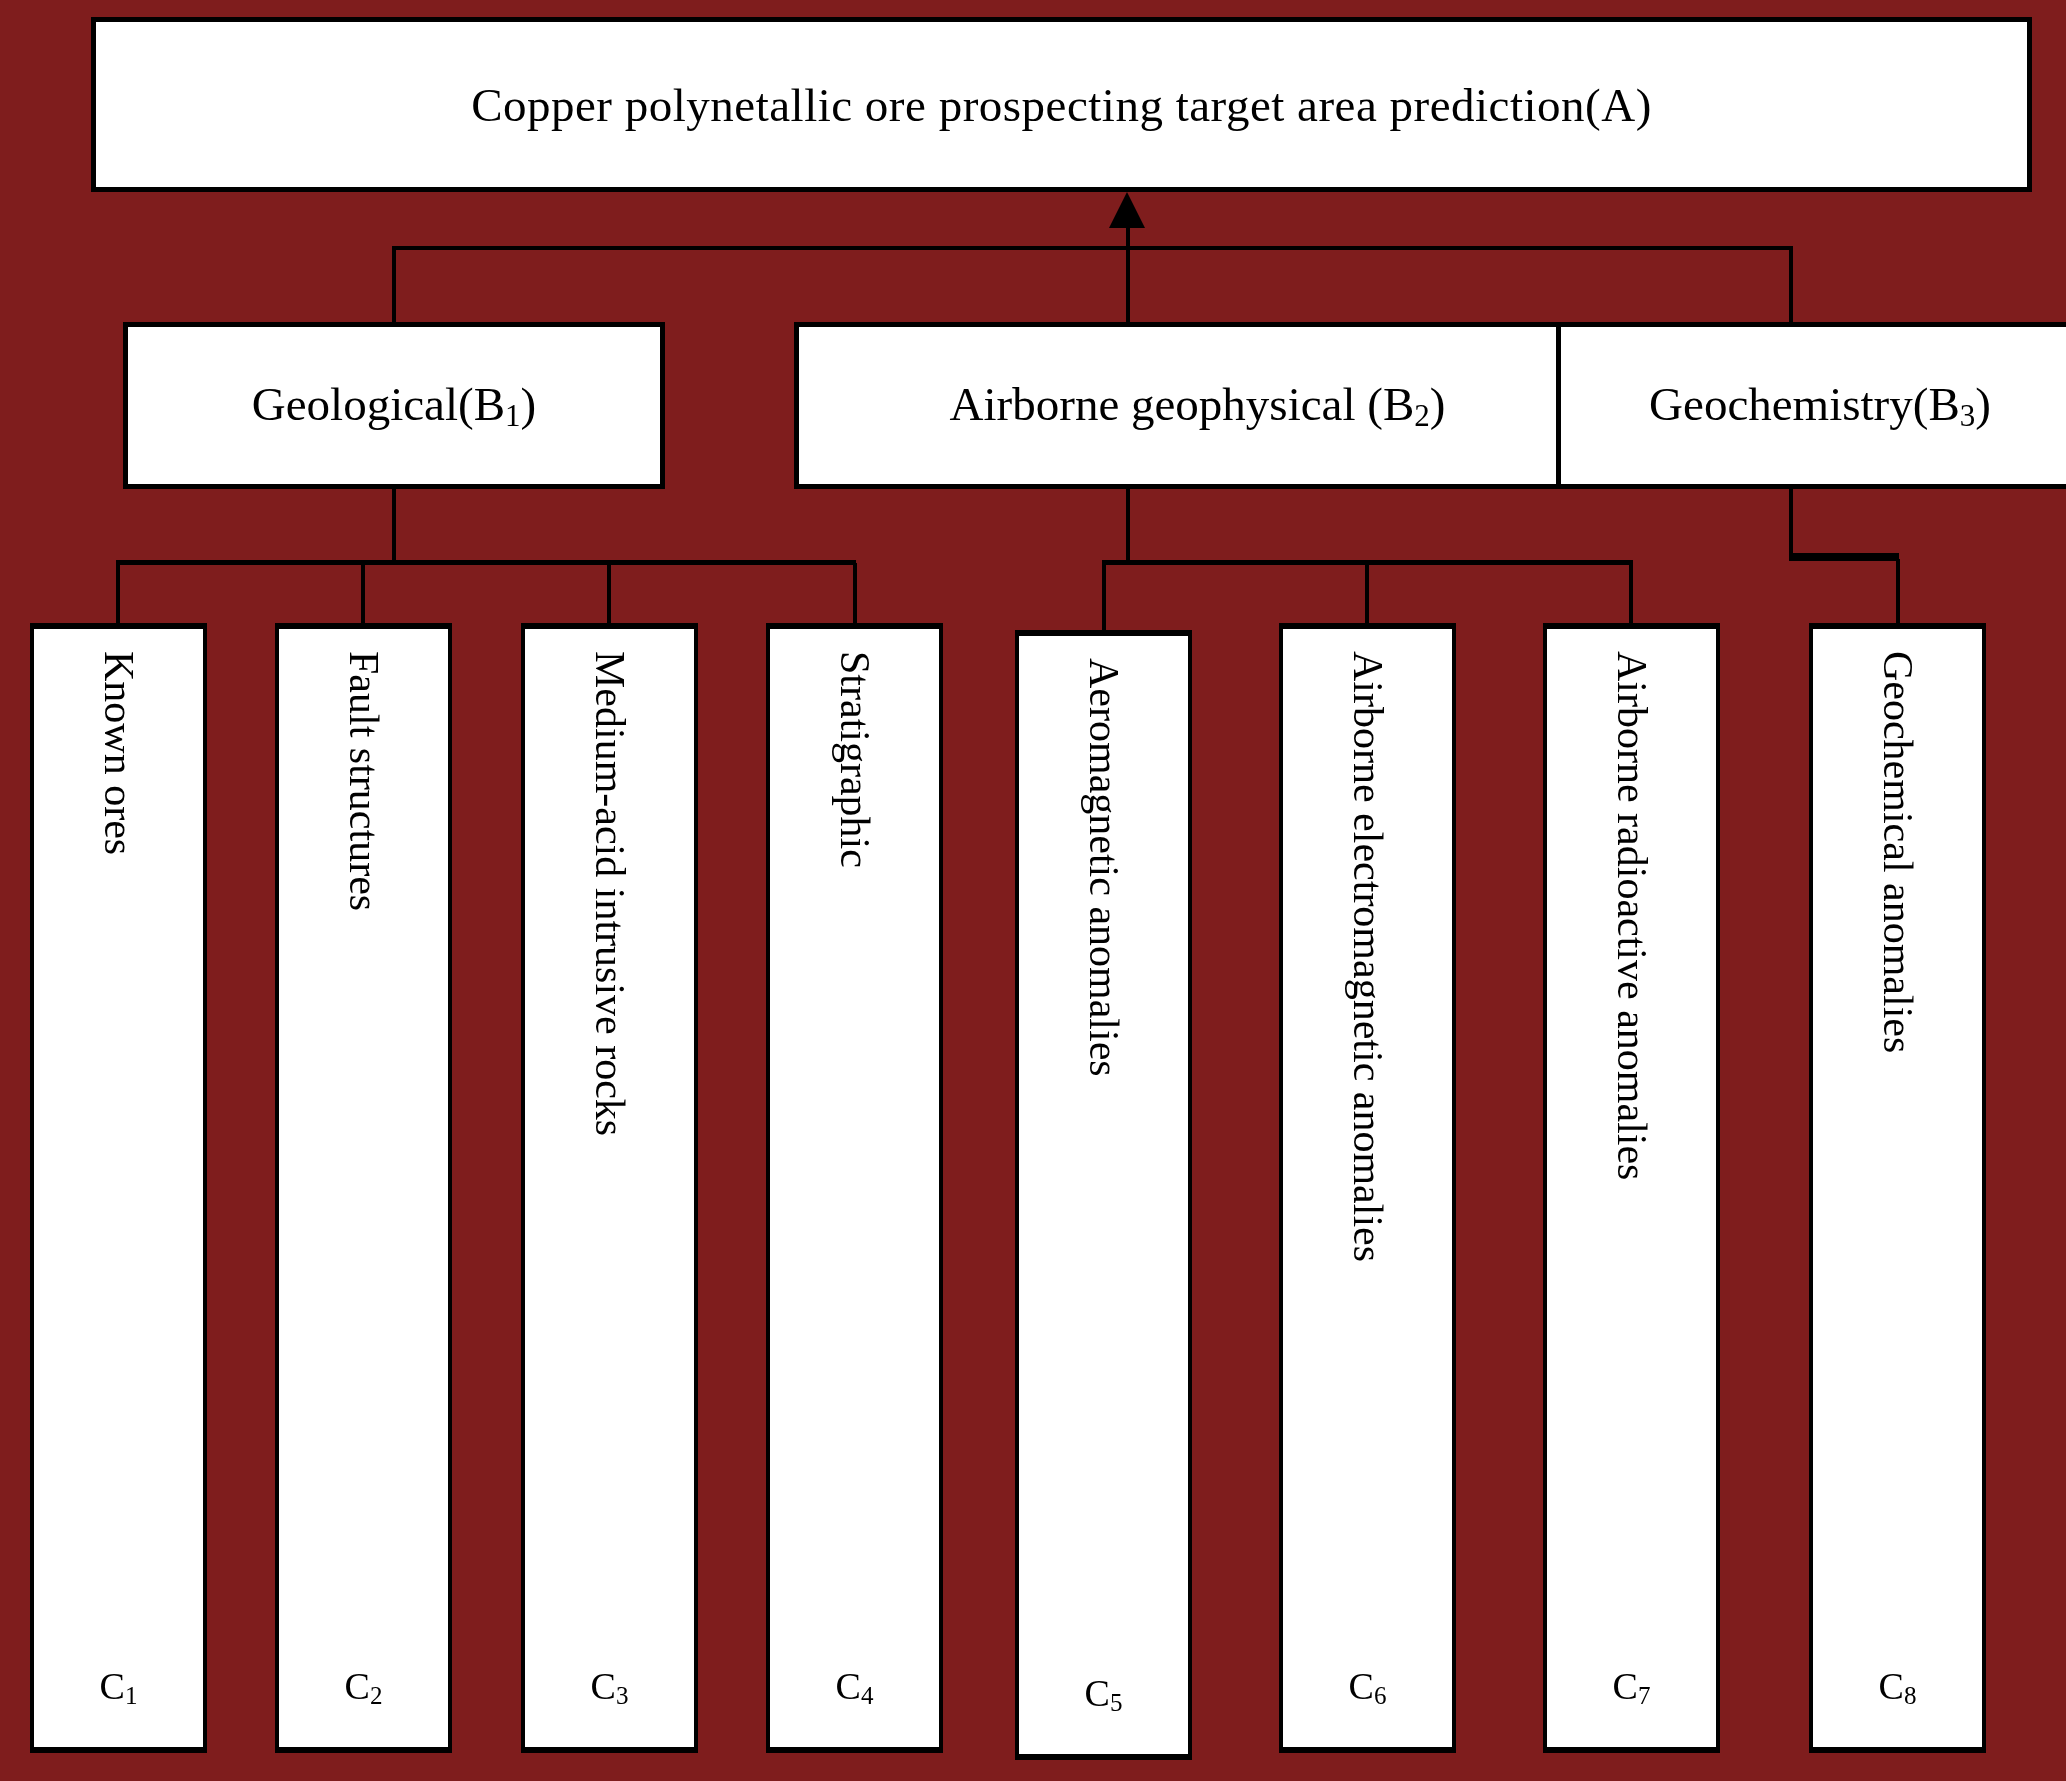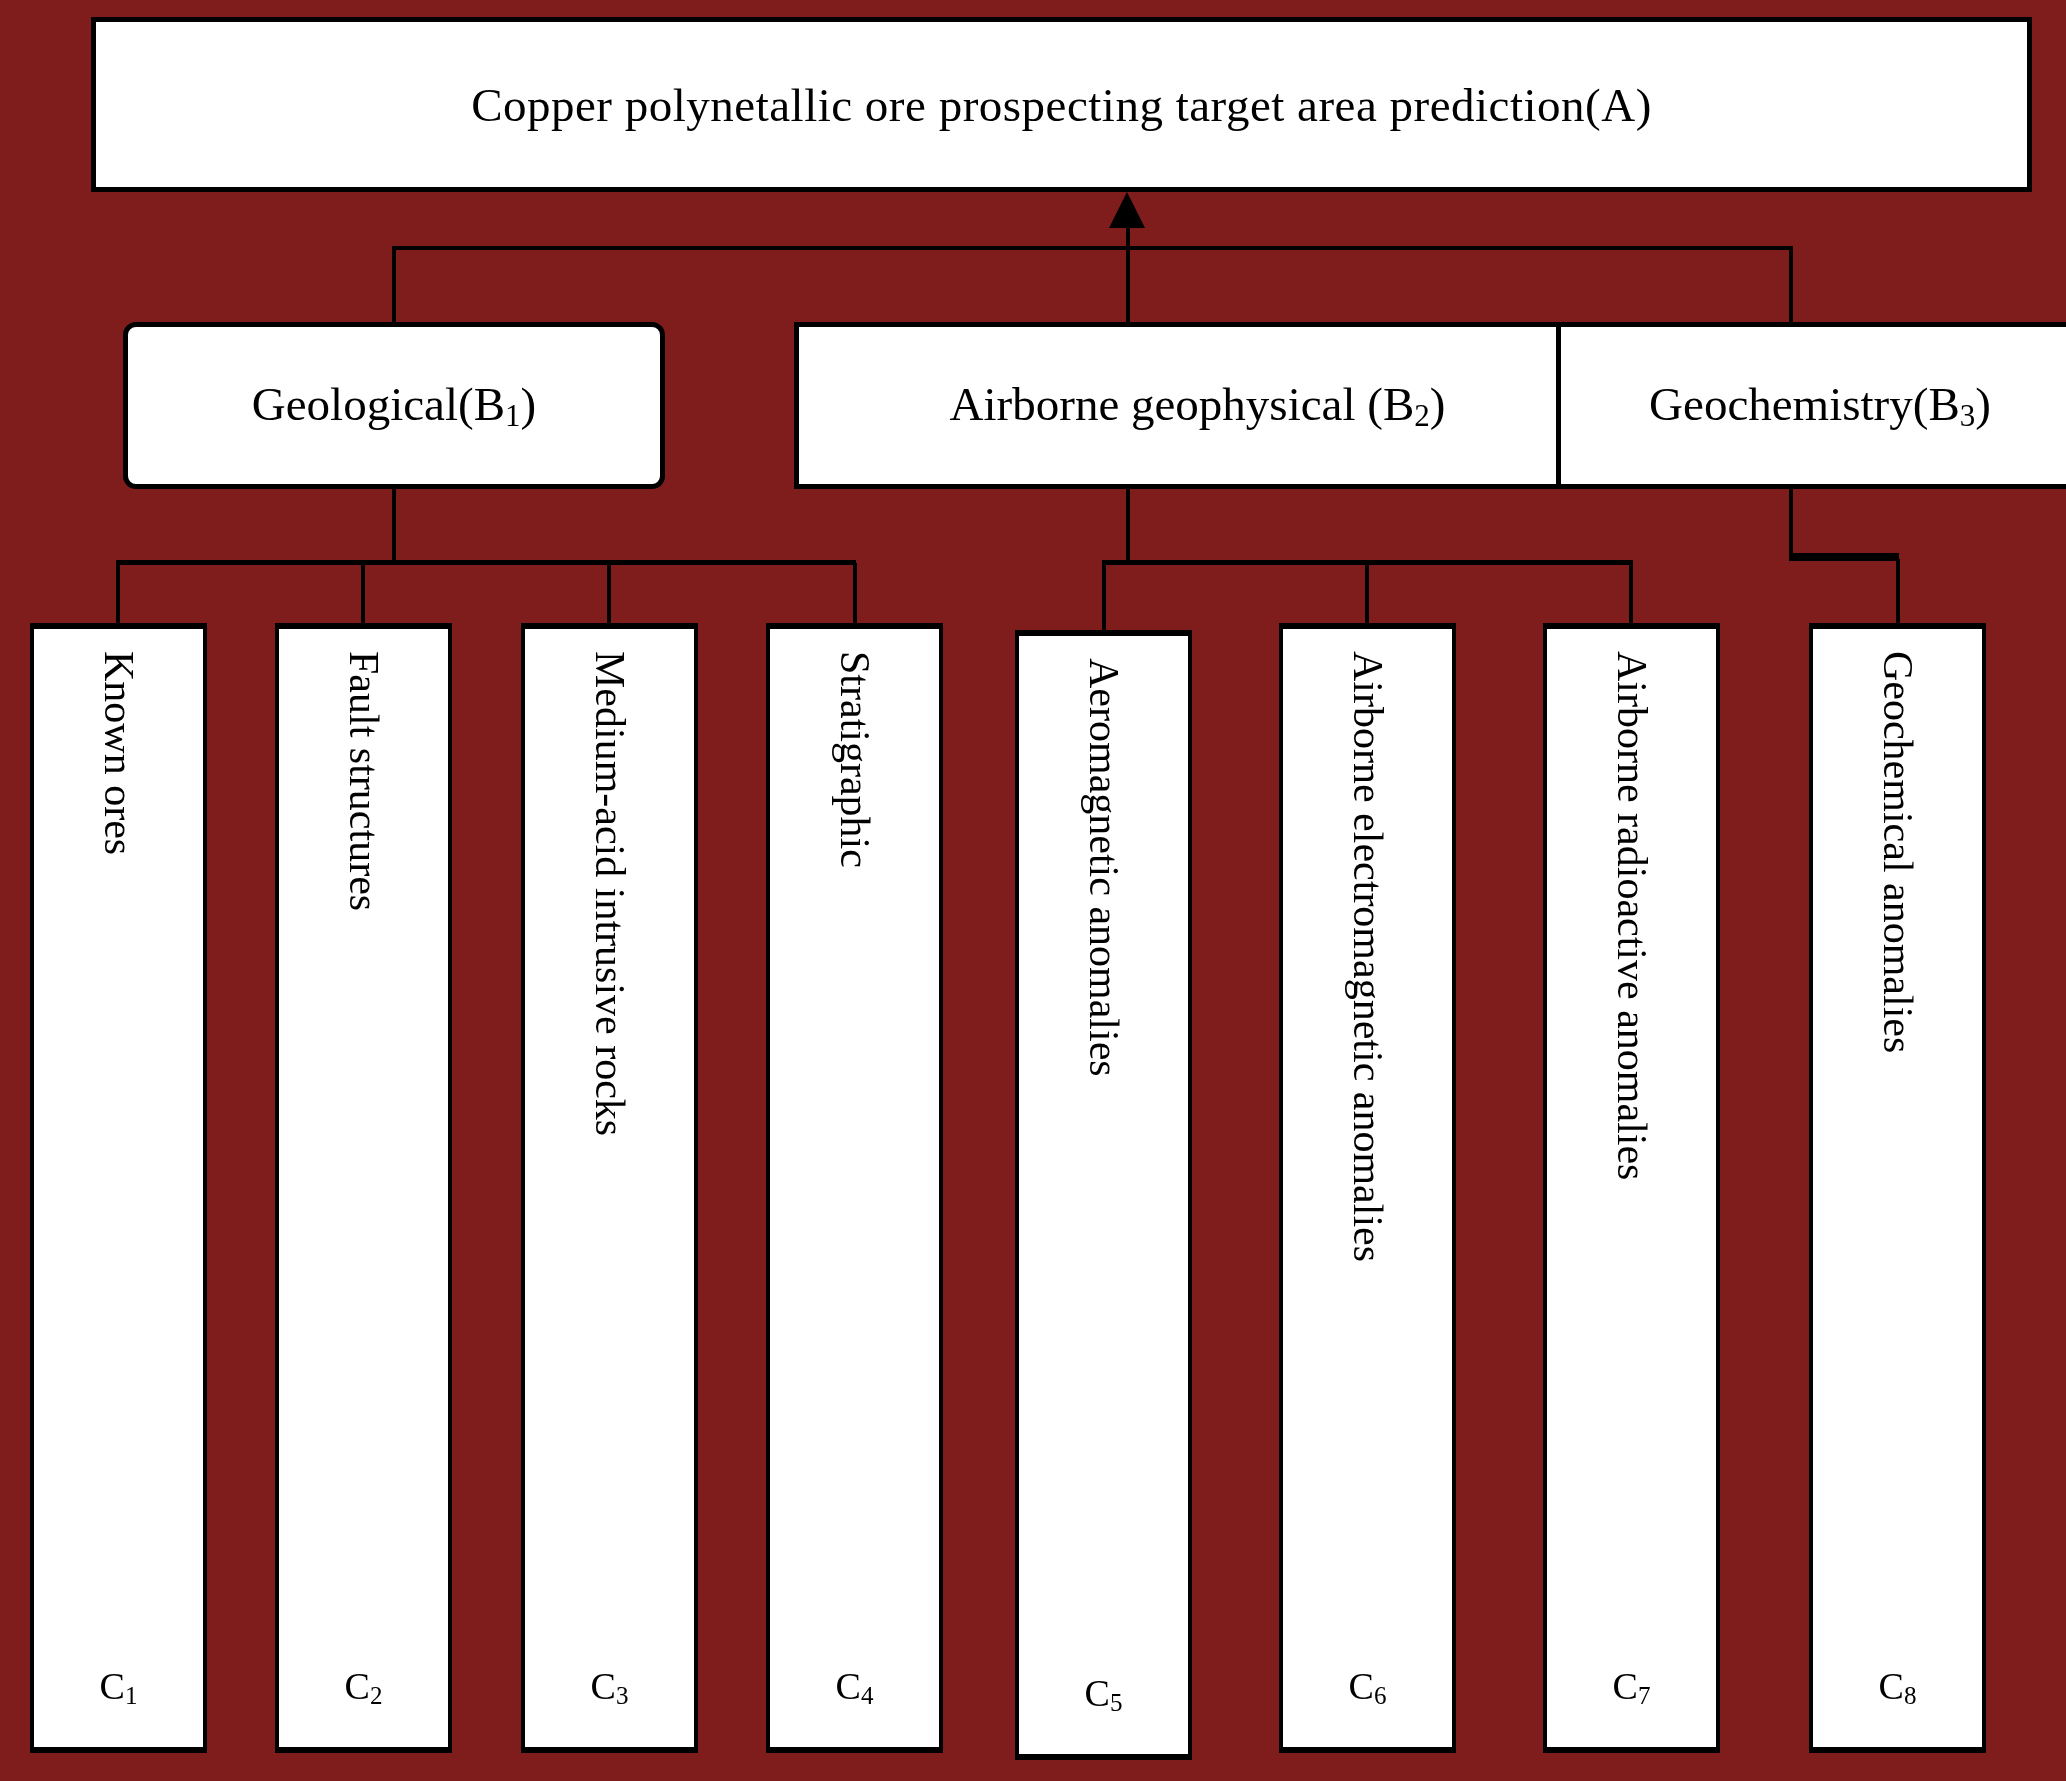--- a/index.html
+++ b/index.html
@@ -31,21 +31,21 @@
   .a-label {
     font-size: 47px;
     letter-spacing: 0.5px;
     white-space: nowrap;
   }
   
   .bbox {
     display: flex; align-items: center; justify-content: center;
     top: 322px; height: 167px;
   }
-  .b1 { left: 123px;  width: 542px; border-radius: 13px;  }
+  .b1 { left: 123px;  width: 542px;  }
   .b2 { left: 794px; width: 807px; }
   .b3 { left: 1556px; width: 528px;  }
   .b-label { font-size: 47px; white-space: nowrap; }
   
   .cbox {
     top: 623px; height: 1130px;
     border-width: 6.5px 4.9px;
   }
   .c5 { top: 630px; }
   .c1 { left: 30px;   width: 177px; }

